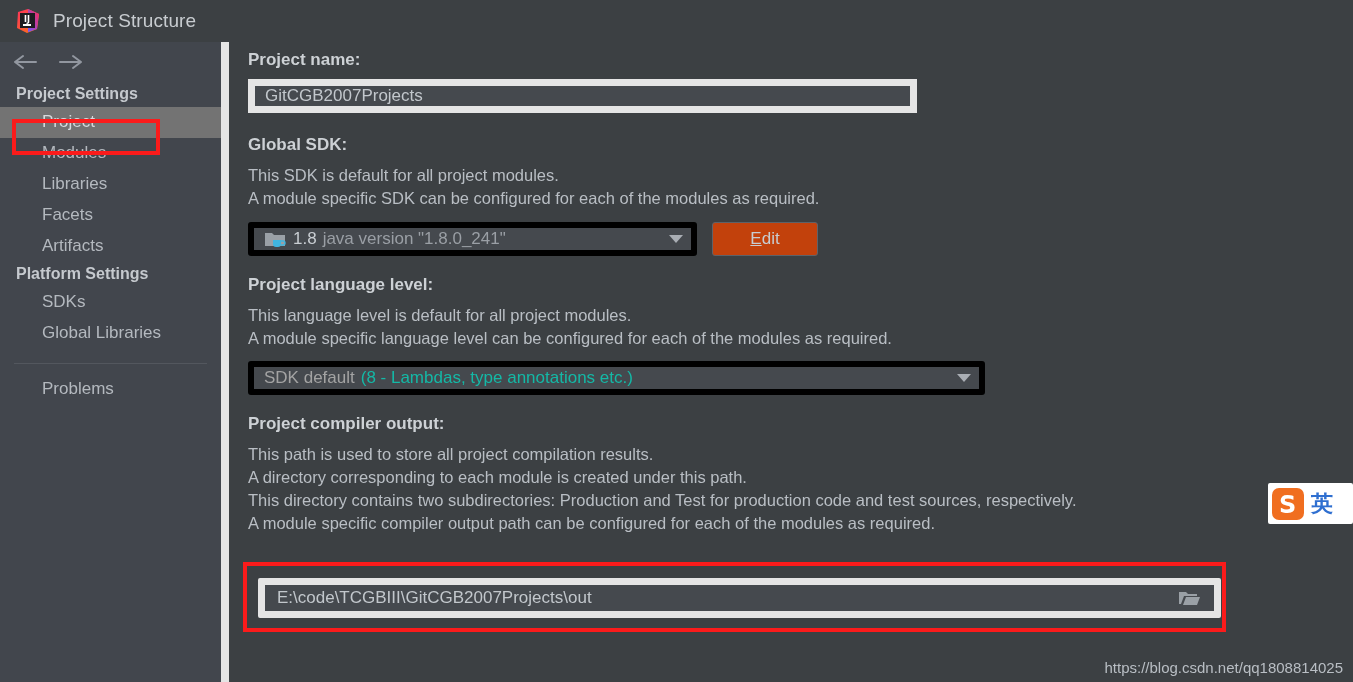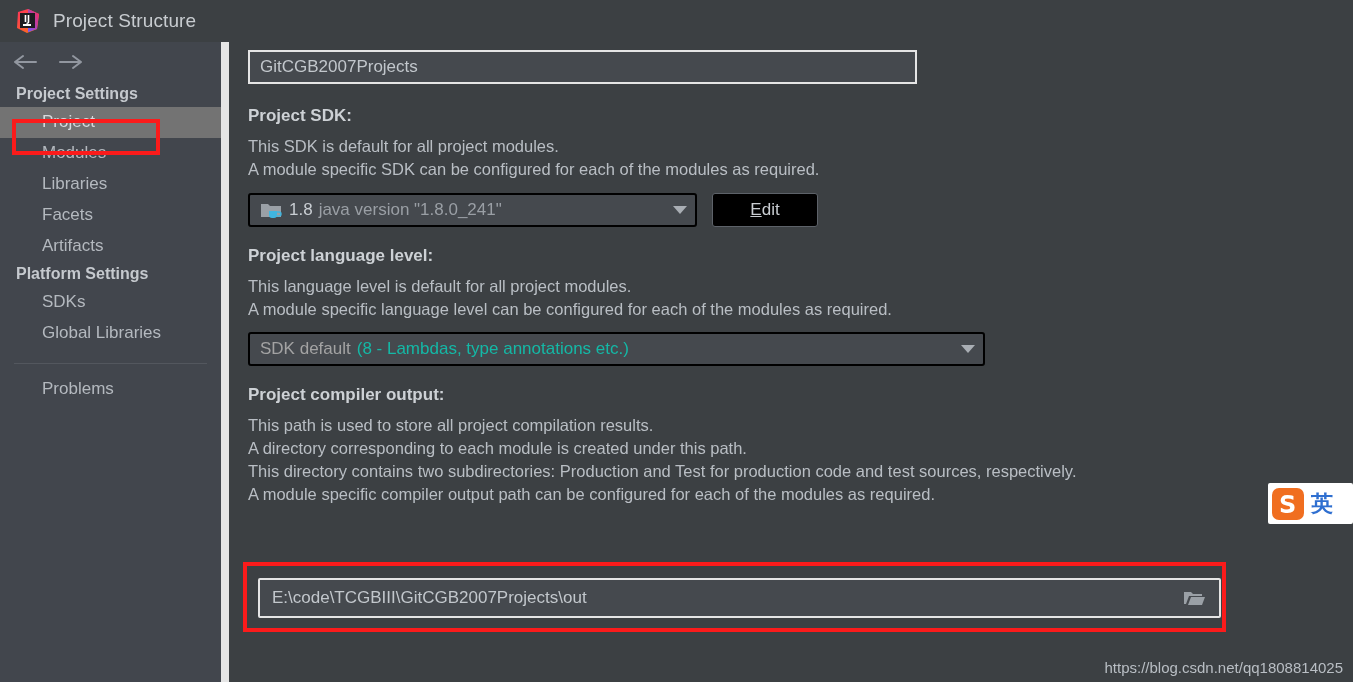--- a/index.html
+++ b/index.html
@@ -87,33 +87,33 @@
   .desc {
     font-size: 16.5px;
     color: #b9bec4;
     line-height: 23px;
     white-space: nowrap;
   }
 
   
   .textfield {
     background: #45494e;
-    border: 2px solid #e5e5e5;
+    border: 7px solid #e5e5e5;
     height: 34px;
     display: flex; align-items: center;
     padding: 0 10px;
     font-size: 17px;
     color: #c2c7cc;
   }
   #project-name-field { width: 669px; margin-bottom: 22px; }
 
   
   .combo {
     background: #45494e;
-    border: 2px solid #000000;
+    border: 6px solid #000000;
     border-radius: 3px;
     height: 34px;
     display: flex; align-items: center;
     padding: 0 8px 0 10px;
     font-size: 17px;
     color: #c2c7cc;
     position: relative;
   }
   .combo .caret {
     margin-left: auto;
@@ -121,21 +121,21 @@
     border-left: 7px solid transparent;
     border-right: 7px solid transparent;
     border-top: 8px solid #a9aeb4;
   }
   .sdk-row { display: flex; align-items: center; gap: 15px; margin-top: 12px; }
   #sdk-combo { width: 449px; }
   .sdk-icon { width: 22px; height: 18px; flex: 0 0 22px; margin-right: 7px; }
   .sdk-ver { color: #c9ced3; margin-right: 6px; }
   .sdk-sub { color: #9a9fa5; }
   .btn {
-    background: #000000;
+    background: #c2410c;
     border: 1px solid #5d6269;
     border-radius: 3px;
     height: 34px;
     min-width: 106px;
     display: flex; align-items: center; justify-content: center;
     font-size: 17px;
     color: #c8ccd1;
   }
   .btn u { text-decoration: underline; }
 
@@ -255,23 +255,24 @@
     <div class="nav-item">SDKs</div>
     <div class="nav-item">Global Libraries</div>
 
     <div class="sidebar-sep"></div>
 
     <div class="nav-item">Problems</div>
   </div>
 
   <div class="main">
 
+    <div class="label-bold">Project name:</div>
     <div class="textfield" id="project-name-field" title="Project name">GitCGB2007Projects</div>
 
-    <div class="label-bold">Project SDK:</div>
+    <div class="label-bold">Global SDK:</div>
     <div class="desc">This SDK is default for all project modules.</div>
     <div class="desc">A module specific SDK can be configured for each of the modules as required.</div>
 
     <div class="sdk-row">
       <div class="combo" id="sdk-combo">
         <span class="sdk-icon">
           <svg viewBox="0 0 22 18" width="22" height="18">
             <path d="M1 3 h7 l2 2 h11 v11 h-20 z" fill="#9aa0a6"></path>
             <path d="M9 10 h8 v4 a3 3 0 0 1 -3 3 h-2 a3 3 0 0 1 -3 -3 z" fill="#40b6e0"></path>
             <path d="M17 11 h2 a2 2 0 0 1 0 4 h-2" stroke="#40b6e0" stroke-width="1.4" fill="none"></path>

